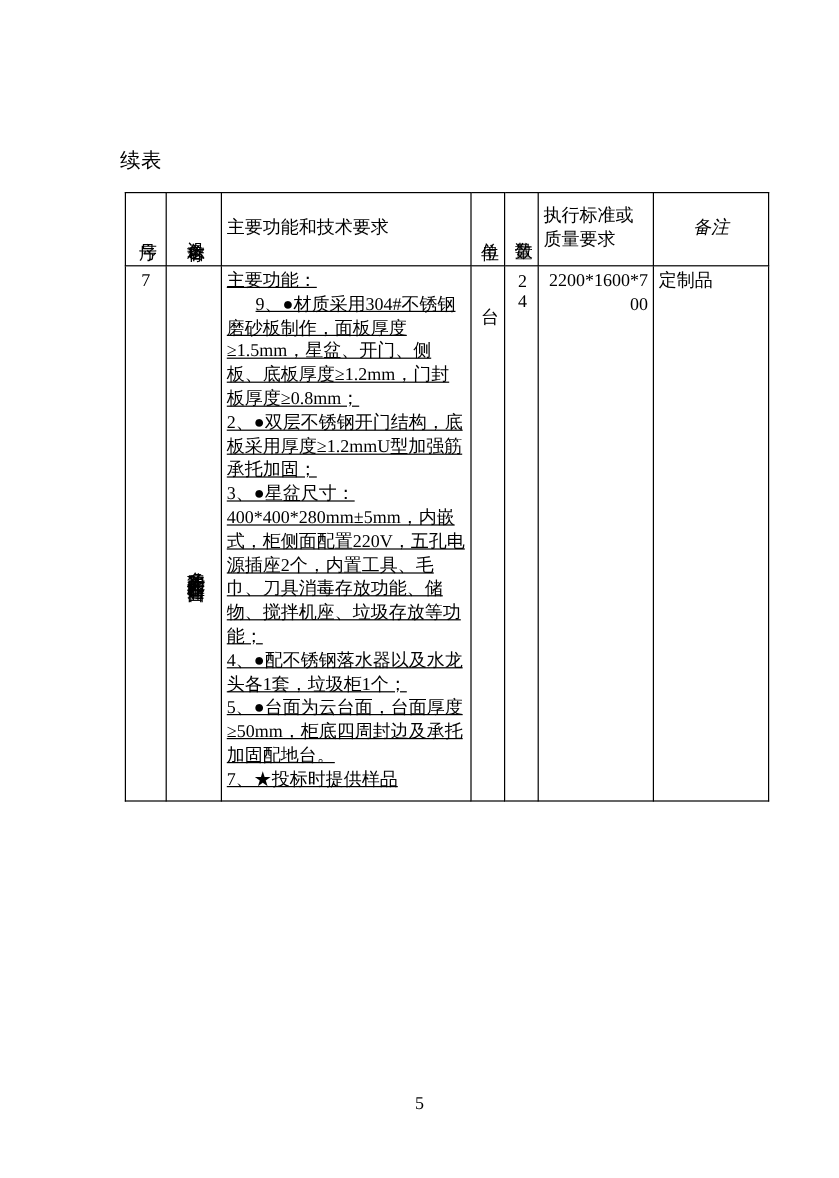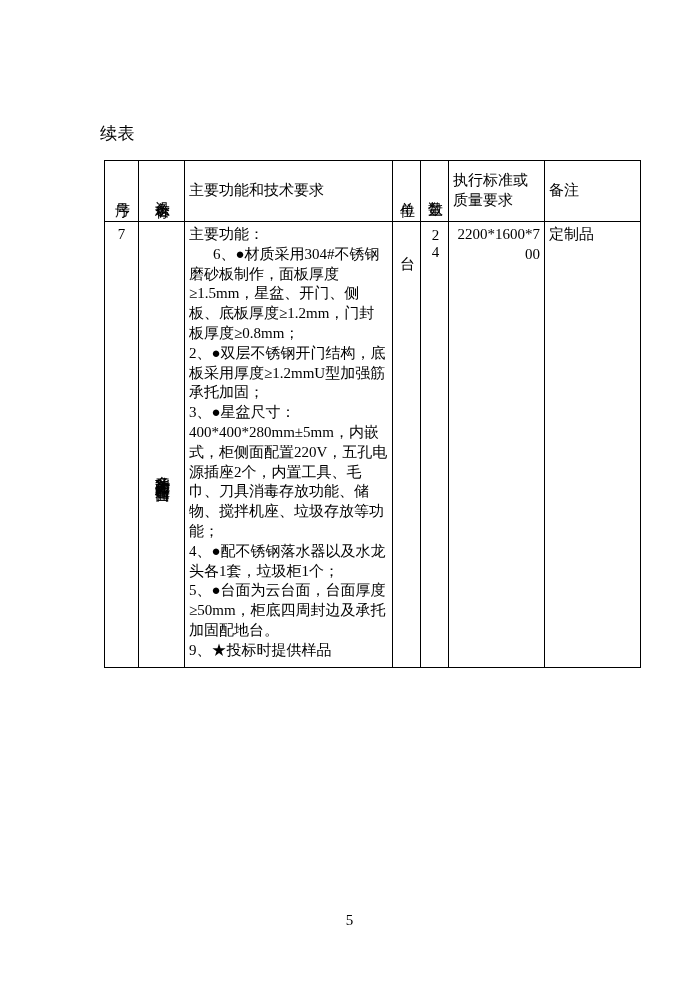--- a/index.html
+++ b/index.html
@@ -68,21 +68,21 @@
   }
   .hdr-seq, .hdr-name, .hdr-unit, .hdr-qty {
     text-align: center;
   }
   .hdr-seq .vert, .hdr-name .vert, .hdr-unit .vert, .hdr-qty .vert {
     height: 44px;
   }
   .hdr-desc, .hdr-std {
     text-align: left;
   }
-  .hdr-note { text-align: left; }
+  .hdr-note { text-align: center; font-style: italic; }
 
   .cell-seq {
     text-align: center;
     vertical-align: middle;
   }
   .cell-name {
     text-align: center;
     vertical-align: middle;
   }
   .cell-name .vert {
@@ -96,20 +96,21 @@
   .cell-unit .vert { height: 38px; }
   .cell-qty .vert { height: 38px; }
   .cell-desc {
     text-align: left;
     line-height: 1.40;
     letter-spacing: 0px;
   }
   .cell-desc p {
     margin: 0;
     padding: 0;
+    text-decoration: underline;
   }
   .cell-desc p.indent { text-indent: 1.6em; }
   .cell-std {
     text-align: right;
     vertical-align: middle;
     line-height: 1.35;
     word-break: break-all;
   }
   .cell-note {
     text-align: left;
@@ -163,26 +164,26 @@
       </tr>
     </thead>
     <tbody>
       <tr>
         <td class="cell-seq">7</td>
         <td class="cell-name">
           <span class="vert">多功能开门工作柜连云石台面</span>
         </td>
         <td class="cell-desc">
           <p>主要功能：</p>
-          <p class="indent">6、●材质采用304#不锈钢磨砂板制作，面板厚度≥1.5mm，星盆、开门、侧板、底板厚度≥1.2mm，门封板厚度≥0.8mm；</p>
+          <p class="indent">9、●材质采用304#不锈钢磨砂板制作，面板厚度≥1.5mm，星盆、开门、侧板、底板厚度≥1.2mm，门封板厚度≥0.8mm；</p>
           <p>2、●双层不锈钢开门结构，底板采用厚度≥1.2mmU型加强筋承托加固；</p>
           <p>3、●星盆尺寸：400*400*280mm±5mm，内嵌式，柜侧面配置220V，五孔电源插座2个，内置工具、毛巾、刀具消毒存放功能、储物、搅拌机座、垃圾存放等功能；</p>
           <p>4、●配不锈钢落水器以及水龙头各1套，垃圾柜1个；</p>
           <p>5、●台面为云台面，台面厚度≥50mm，柜底四周封边及承托加固配地台。</p>
-          <p>9、★投标时提供样品</p>
+          <p>7、★投标时提供样品</p>
         </td>
         <td class="cell-unit">
           <span class="vert">台</span>
         </td>
         <td class="cell-qty">
           <span class="vert">24</span>
         </td>
         <td class="cell-std">2200*1600*700</td>
         <td class="cell-note">定制品</td>
       </tr>

